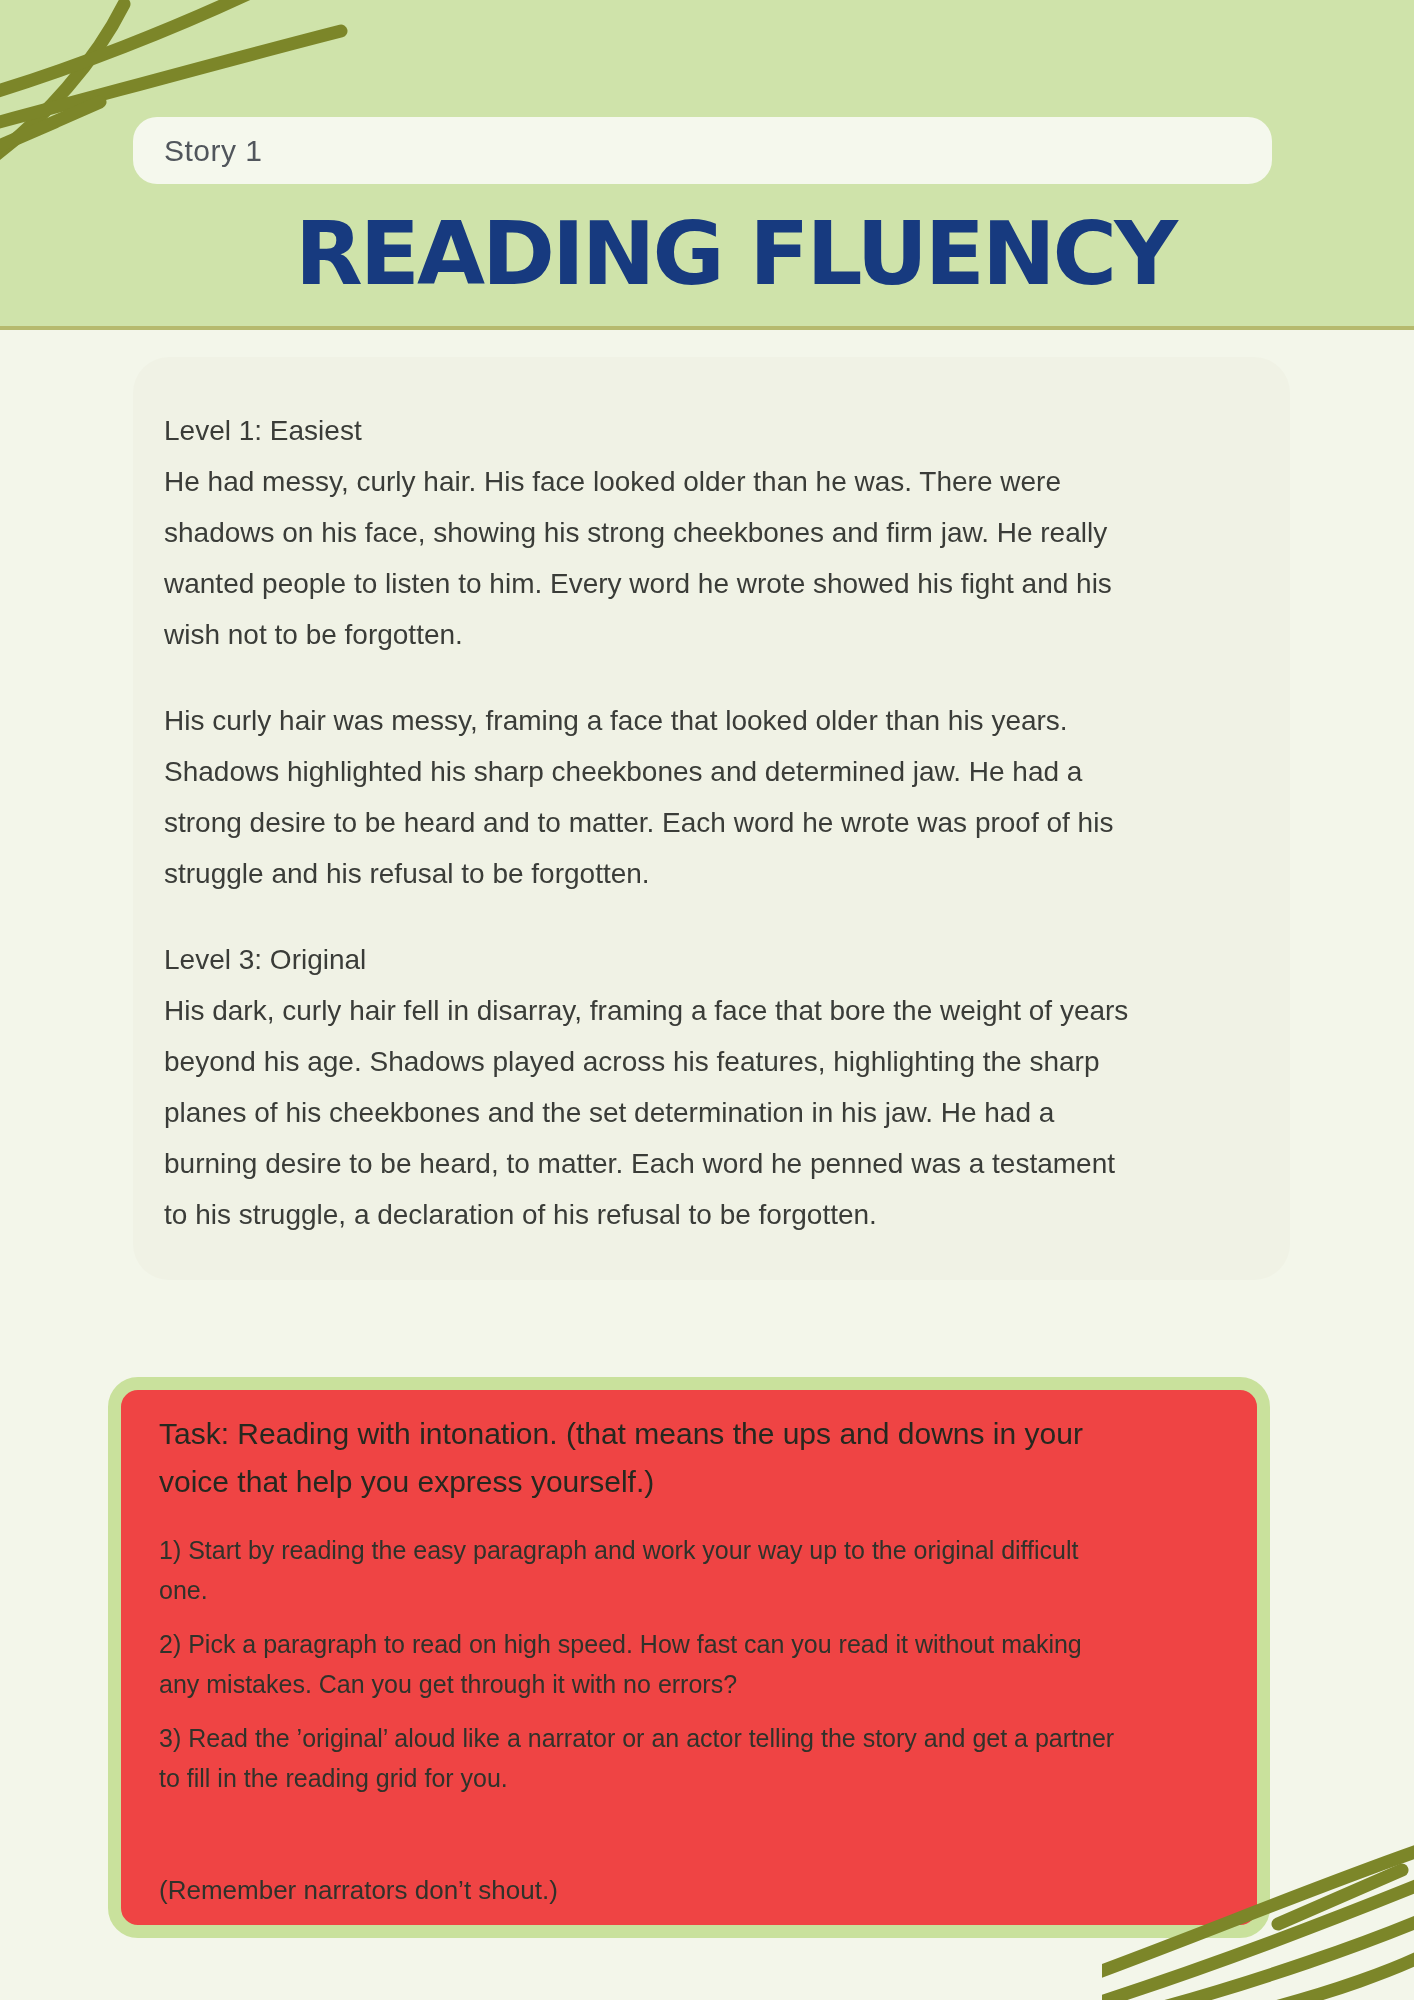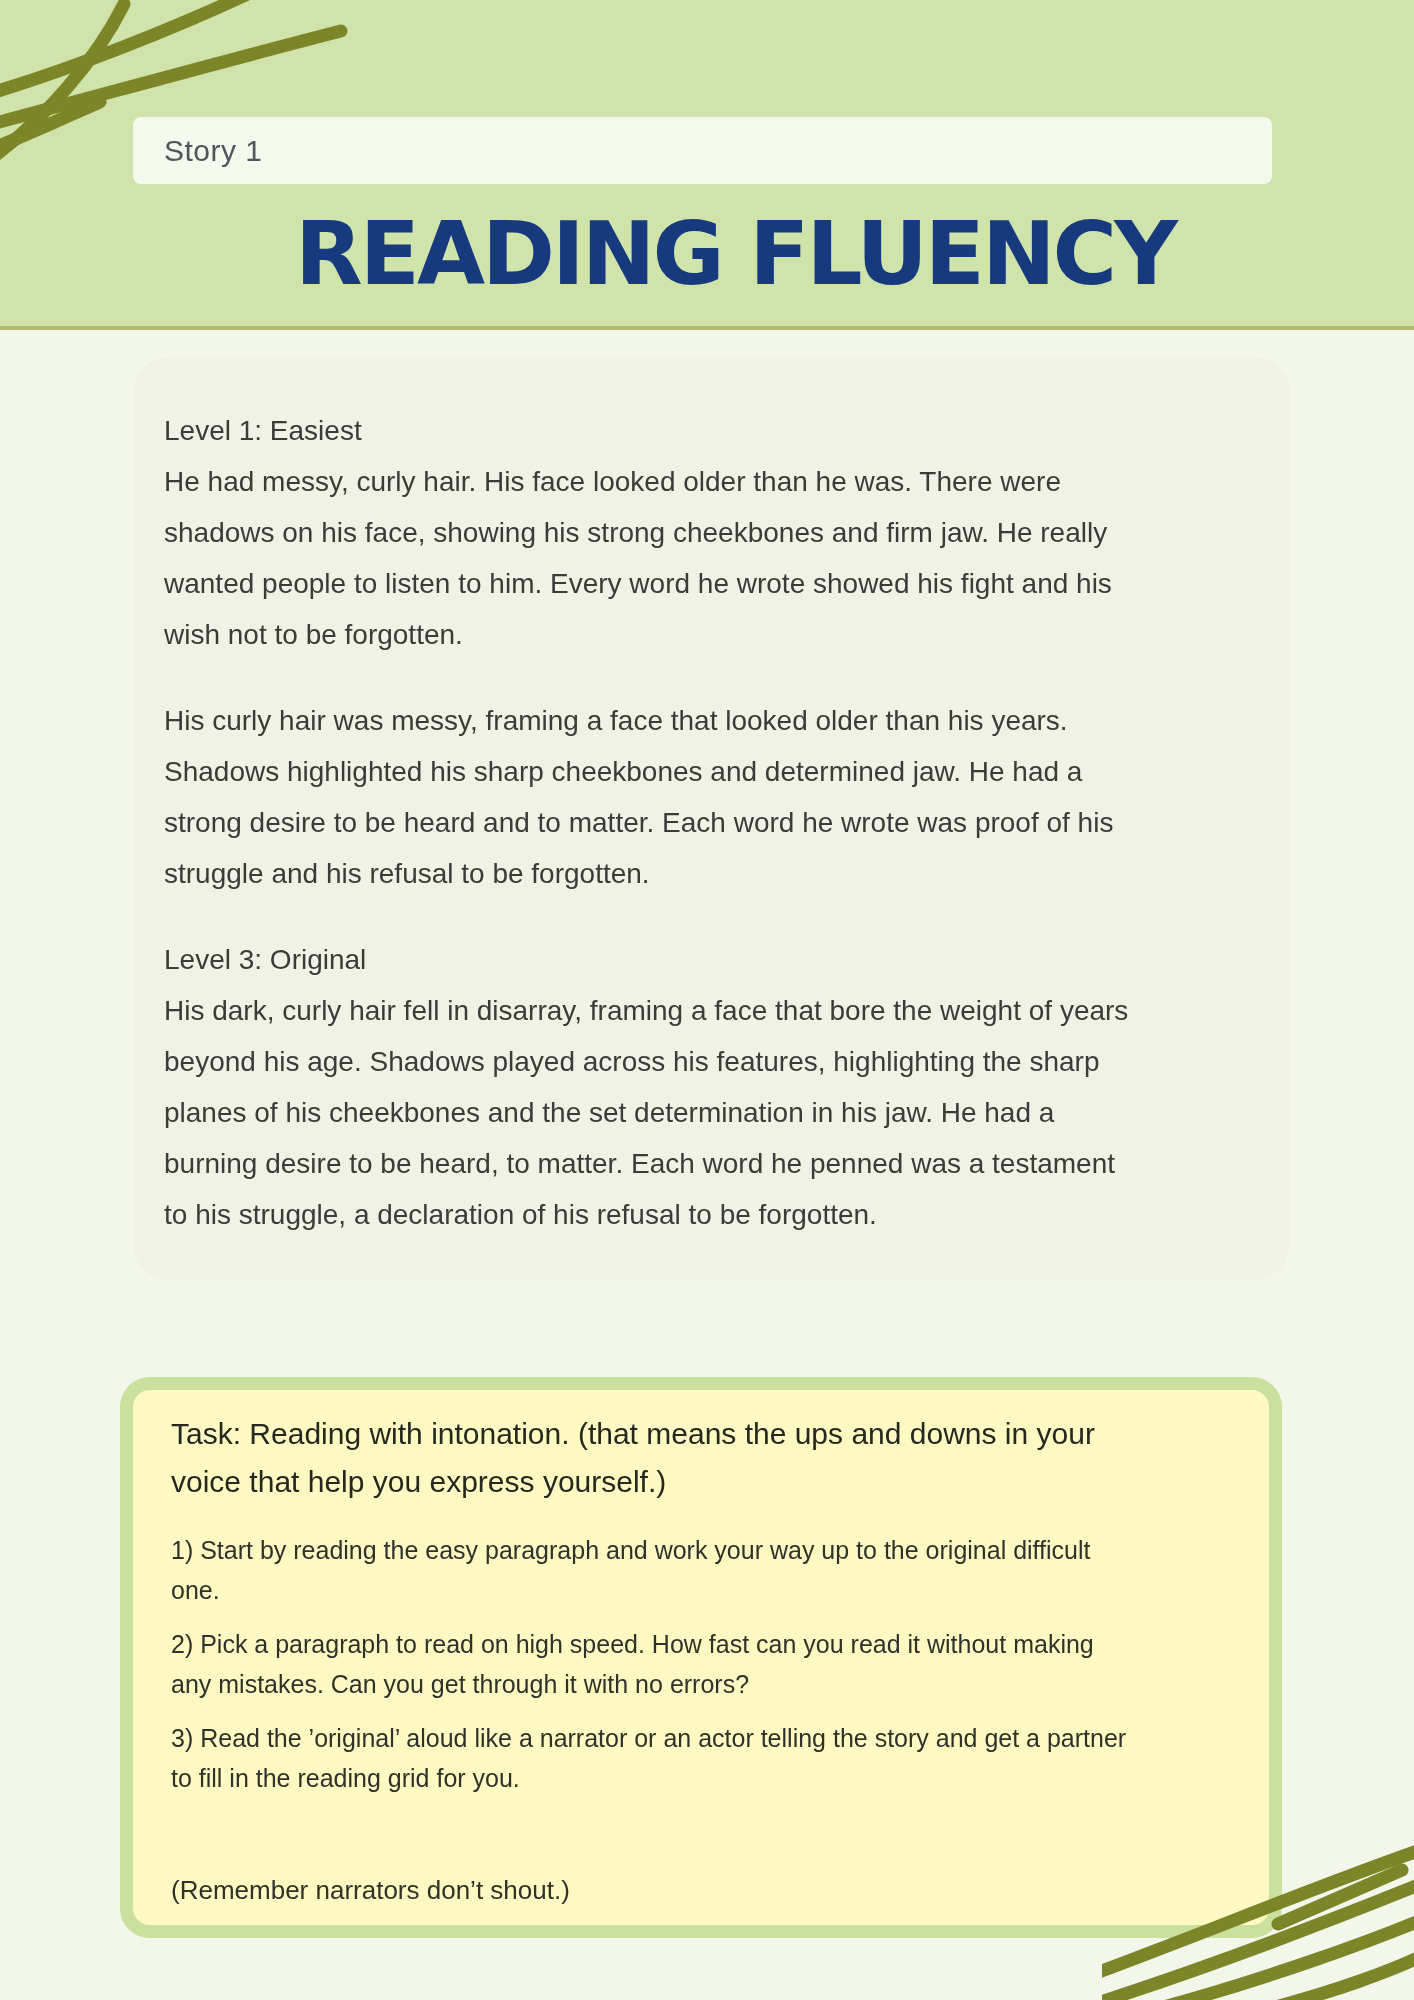--- a/index.html
+++ b/index.html
@@ -11,21 +11,21 @@
   
   .header-band{
     position:absolute;left:0;top:0;width:1414px;height:326px;
     background:#cfe3aa;border-bottom:4px solid #b6ba6e;
   }
   .corner-doodle-tl{position:absolute;left:0;top:0;pointer-events:none;}
   .corner-doodle-br{position:absolute;right:0;bottom:0;pointer-events:none;}
   .doodle-stroke{fill:none;stroke:#7c8629;stroke-width:13;stroke-linecap:round;stroke-linejoin:round;}
   .story-pill{
     position:absolute;left:133px;top:117px;width:1139px;height:67px;
-    background:#f5f8ed;border-radius:8px;
+    background:#f5f8ed;border-radius:24px;
   }
   .story-pill span{
     display:block;padding-left:31px;line-height:67px;
     font-size:30px;color:#51565c;letter-spacing:0.5px;
   }
   .page-title{
     position:absolute;left:0;top:210px;width:1414px;margin:0;
     text-align:center;
     font-family:"DejaVu Sans", sans-serif;
     font-size:88px;font-weight:bold;letter-spacing:-3px;line-height:1;
@@ -39,23 +39,23 @@
     background:#f0f2e5;border-radius:36px;
     padding:48px 22px 40px 31px;
   }
   .passage + .passage{margin-top:35px;}
   .p-head,.p-body{
     white-space:pre-line;
     font-size:28px;line-height:51px;color:#3a3c38;
   }
   
   .task-box{
-    position:absolute;left:120px;top:1377px;width:1162px;height:561px;
+    position:absolute;left:108px;top:1377px;width:1162px;height:561px;
     box-sizing:border-box;
-    background:#fef9c3;
+    background:#ef4444;
     border:13px solid #c9e19c;border-radius:30px;
     padding:20px 16px 0 38px;
   }
   .task-head{
     white-space:pre-line;
     font-size:30px;line-height:48px;color:#26281f;
   }
   .task-items{margin-top:24px;}
   .task-item{
     white-space:pre-line;

